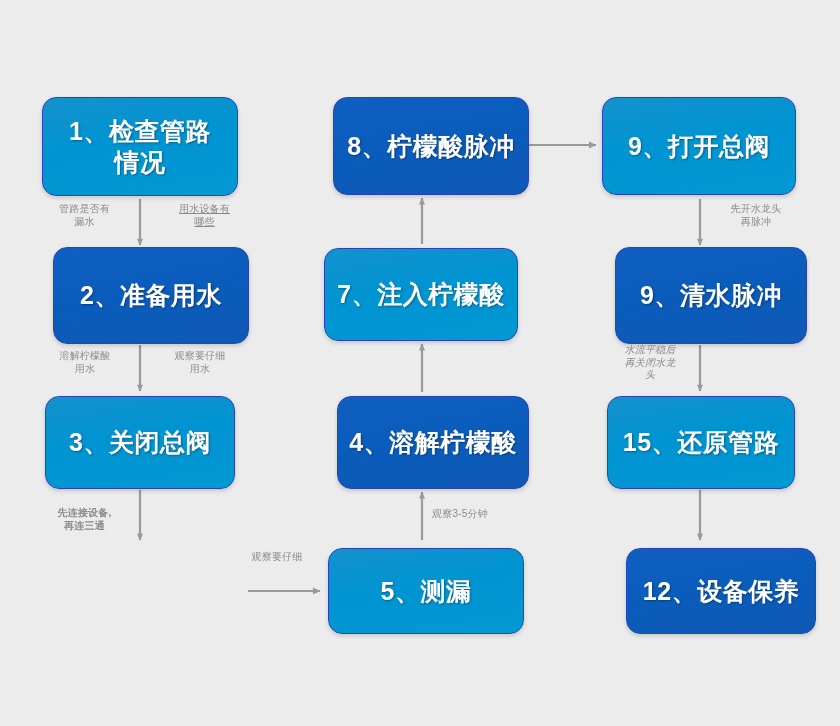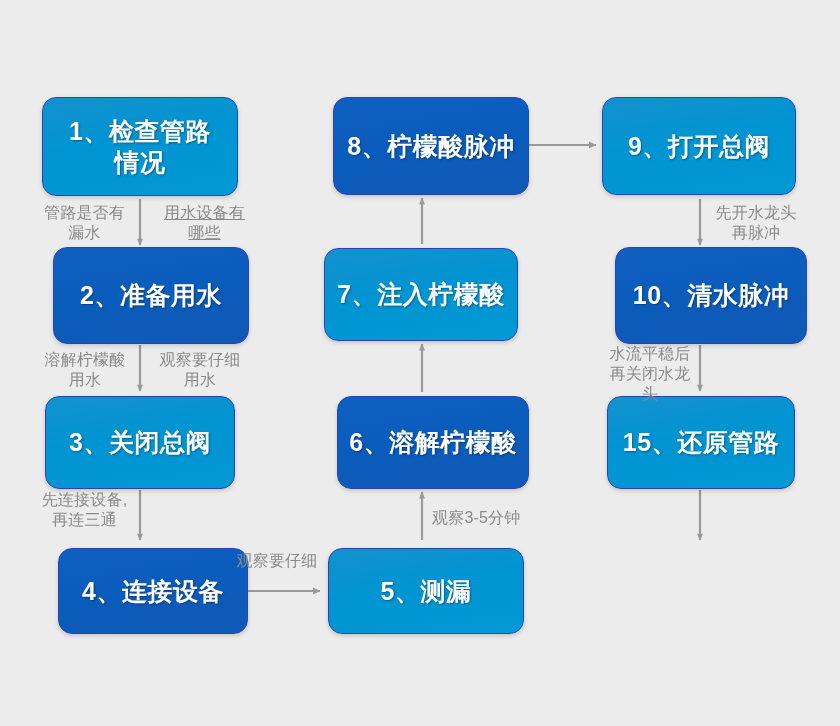--- a/index.html
+++ b/index.html
@@ -54,21 +54,21 @@
     left: 0;
     top: 0;
     width: 840px;
     height: 726px;
     pointer-events: none;
   }
 
   .edge-label {
     position: absolute;
     color: #8a8a8a;
-    font-size: 16px;
+    font-size: 10px;
     line-height: 1.25;
     text-align: center;
     white-space: pre-line;
     letter-spacing: 0.2px;
   }
 </style>
 </head>
 <body>
 
 <div id="canvas">
@@ -115,74 +115,74 @@
   </div>
 
   <div class="node blue" style="left:42px;  top:247px; width:196px; height:97px;">
     <span class="node-label">2、准备用水</span>
   </div>
 
   <div class="node cyan" style="left:45px;  top:396px; width:190px; height:93px;">
     <span class="node-label">3、关闭总阀</span>
   </div>
 
-  <div class="node blue" style="left:47px;  top:548px; width:190px; height:86px;">
-    <span class="node-label">4、连接设备</span>
-  </div>
 
   <div class="node cyan" style="left:328px; top:548px; width:196px; height:86px;">
     <span class="node-label">5、测漏</span>
   </div>
 
   <div class="node blue" style="left:326px; top:396px; width:192px; height:93px;">
-    <span class="node-label">6、溶解柠檬酸</span>
+    <span class="node-label">4、溶解柠檬酸</span>
   </div>
 
   <div class="node cyan" style="left:324px; top:248px; width:194px; height:93px;">
     <span class="node-label">7、注入柠檬酸</span>
   </div>
 
   <div class="node blue" style="left:322px; top:97px;  width:196px; height:98px;">
     <span class="node-label">8、柠檬酸脉冲</span>
   </div>
 
   <div class="node cyan" style="left:602px; top:97px;  width:194px; height:98px;">
     <span class="node-label">9、打开总阀</span>
   </div>
 
   <div class="node blue" style="left:604px; top:247px; width:192px; height:97px;">
-    <span class="node-label">10、清水脉冲</span>
+    <span class="node-label">9、清水脉冲</span>
   </div>
 
   <div class="node cyan" style="left:607px; top:396px; width:188px; height:93px;">
     <span class="node-label">15、还原管路</span>
   </div>
 
+  <div class="node blue" style="left:615px; top:548px; width:190px; height:86px;">
+    <span class="node-label">12、设备保养</span>
+  </div>
 
   <div class="edge-label" style="left:32px;  top:203px; width:105px;">管路是否有
 漏水</div>
 
   <div class="edge-label" style="left:152px; top:203px; width:105px;text-decoration:underline;">用水设备有
 哪些</div>
 
   <div class="edge-label" style="left:34px;  top:350px; width:102px;">溶解柠檬酸
 用水</div>
 
   <div class="edge-label" style="left:152px; top:350px; width:96px;">观察要仔细
 用水</div>
 
-  <div class="edge-label" style="left:32px;  top:490px; width:105px;">先连接设备,
+  <div class="edge-label" style="left:32px;  top:507px; width:105px;font-weight:bold;">先连接设备,
 再连三通</div>
 
   <div class="edge-label" style="left:232px; top:551px; width:90px;">观察要仔细</div>
 
   <div class="edge-label" style="left:432px; top:508px; width:100px; text-align:left;">观察3-5分钟</div>
 
 
   <div class="edge-label" style="left:710px; top:203px; width:92px; text-align:center;">先开水龙头
 再脉冲</div>
 
-  <div class="edge-label" style="left:604px; top:344px; width:92px;">水流平稳后
+  <div class="edge-label" style="left:604px; top:344px; width:92px;font-style:italic;">水流平稳后
 再关闭水龙
 头</div>
 
 
 </div>
 
 </body></html>

